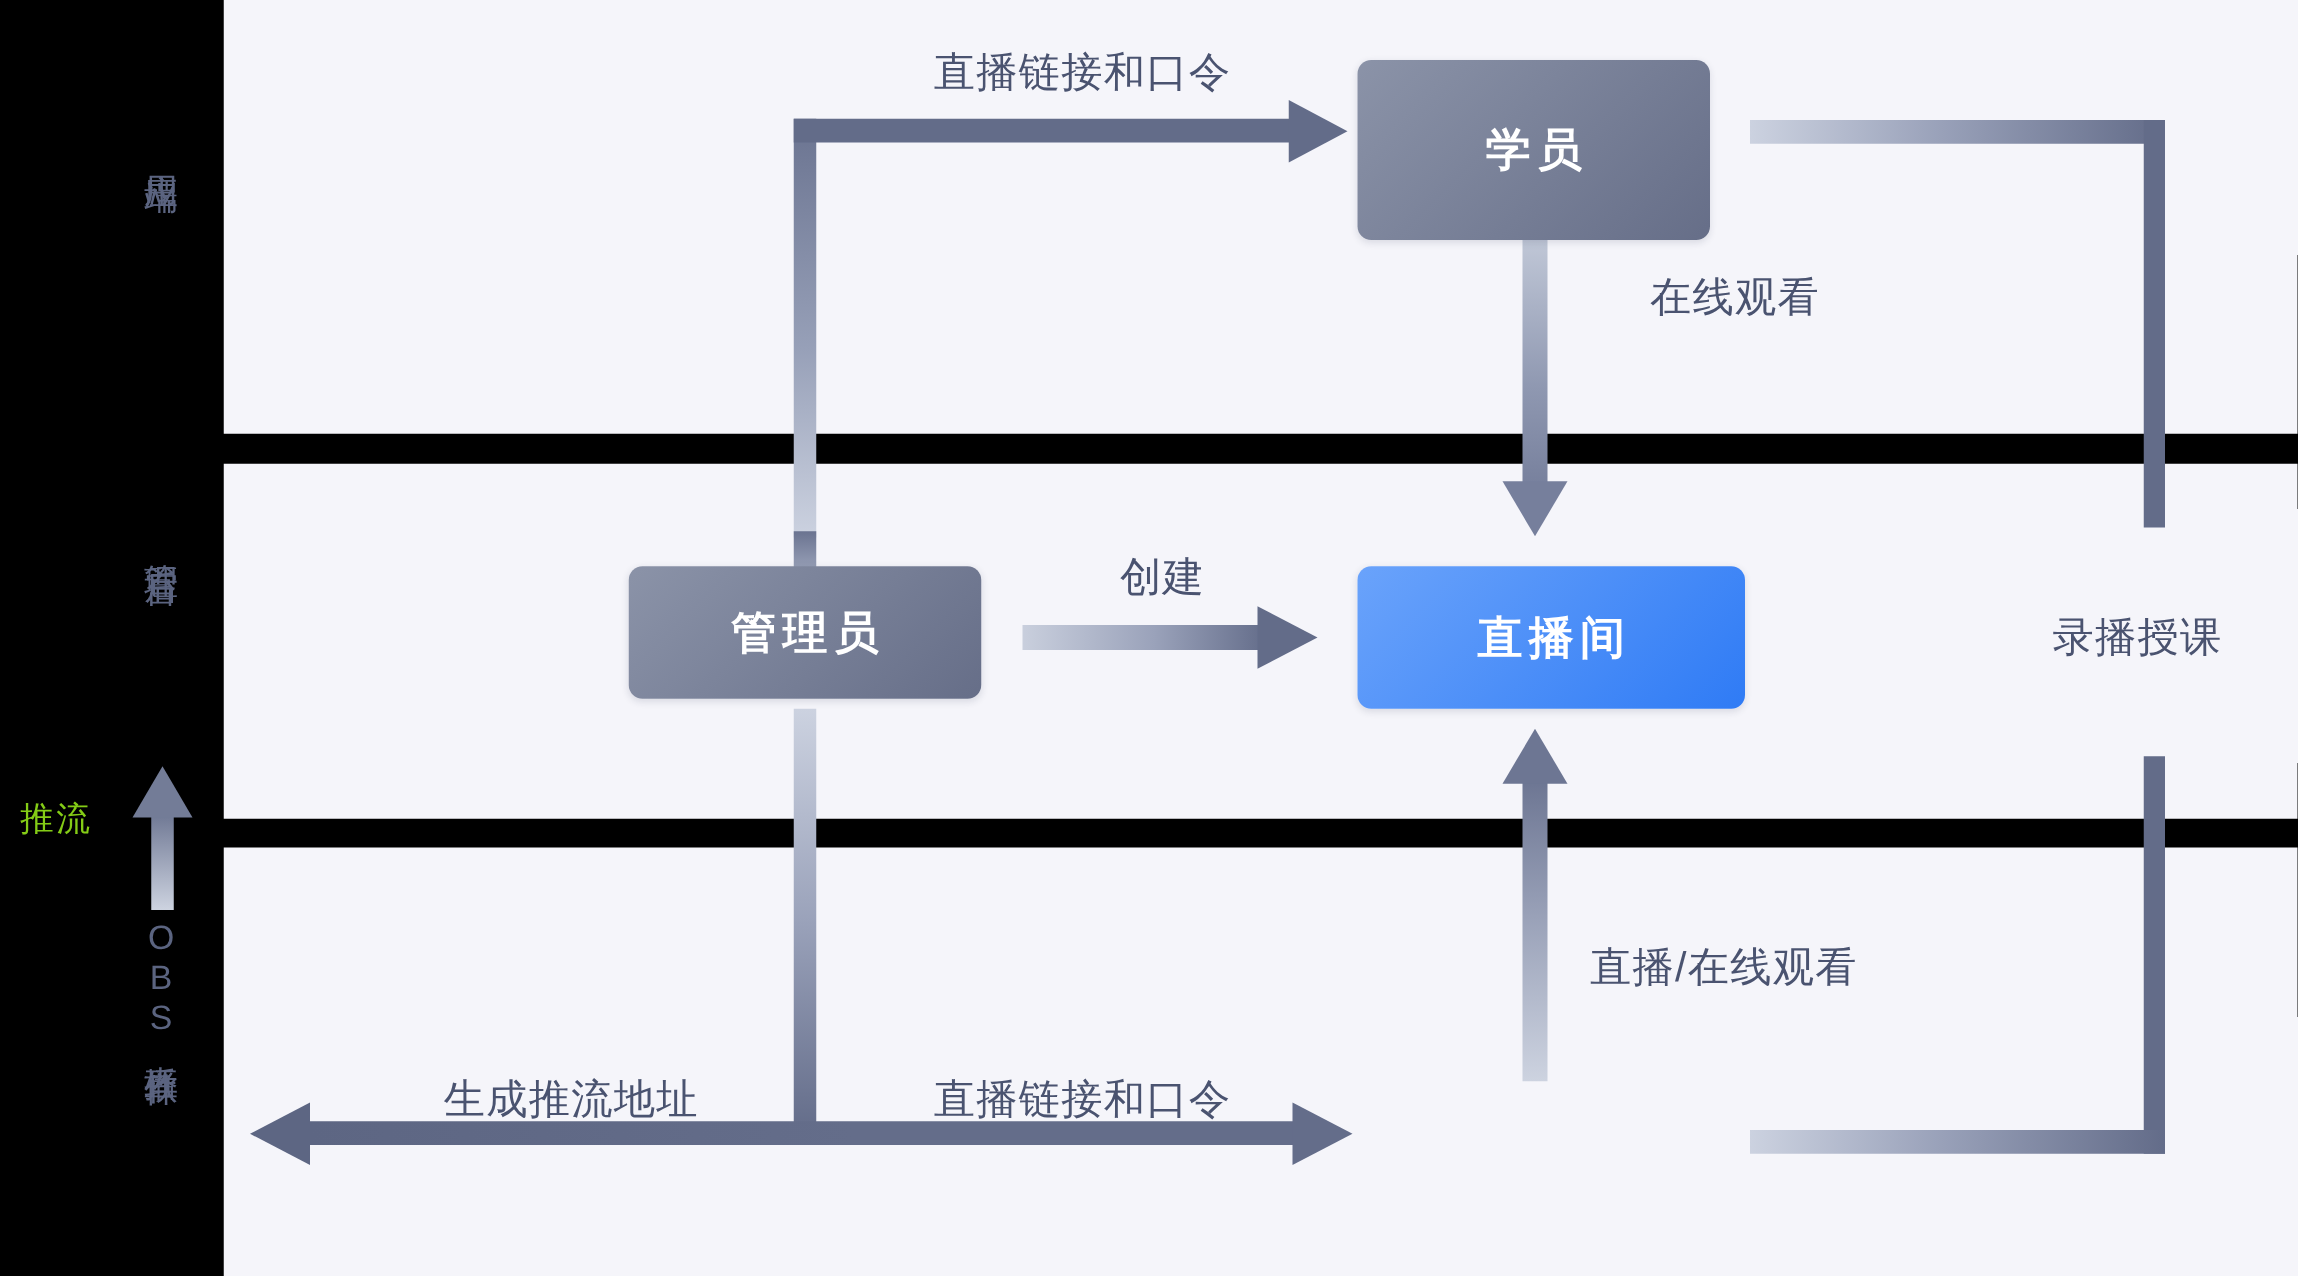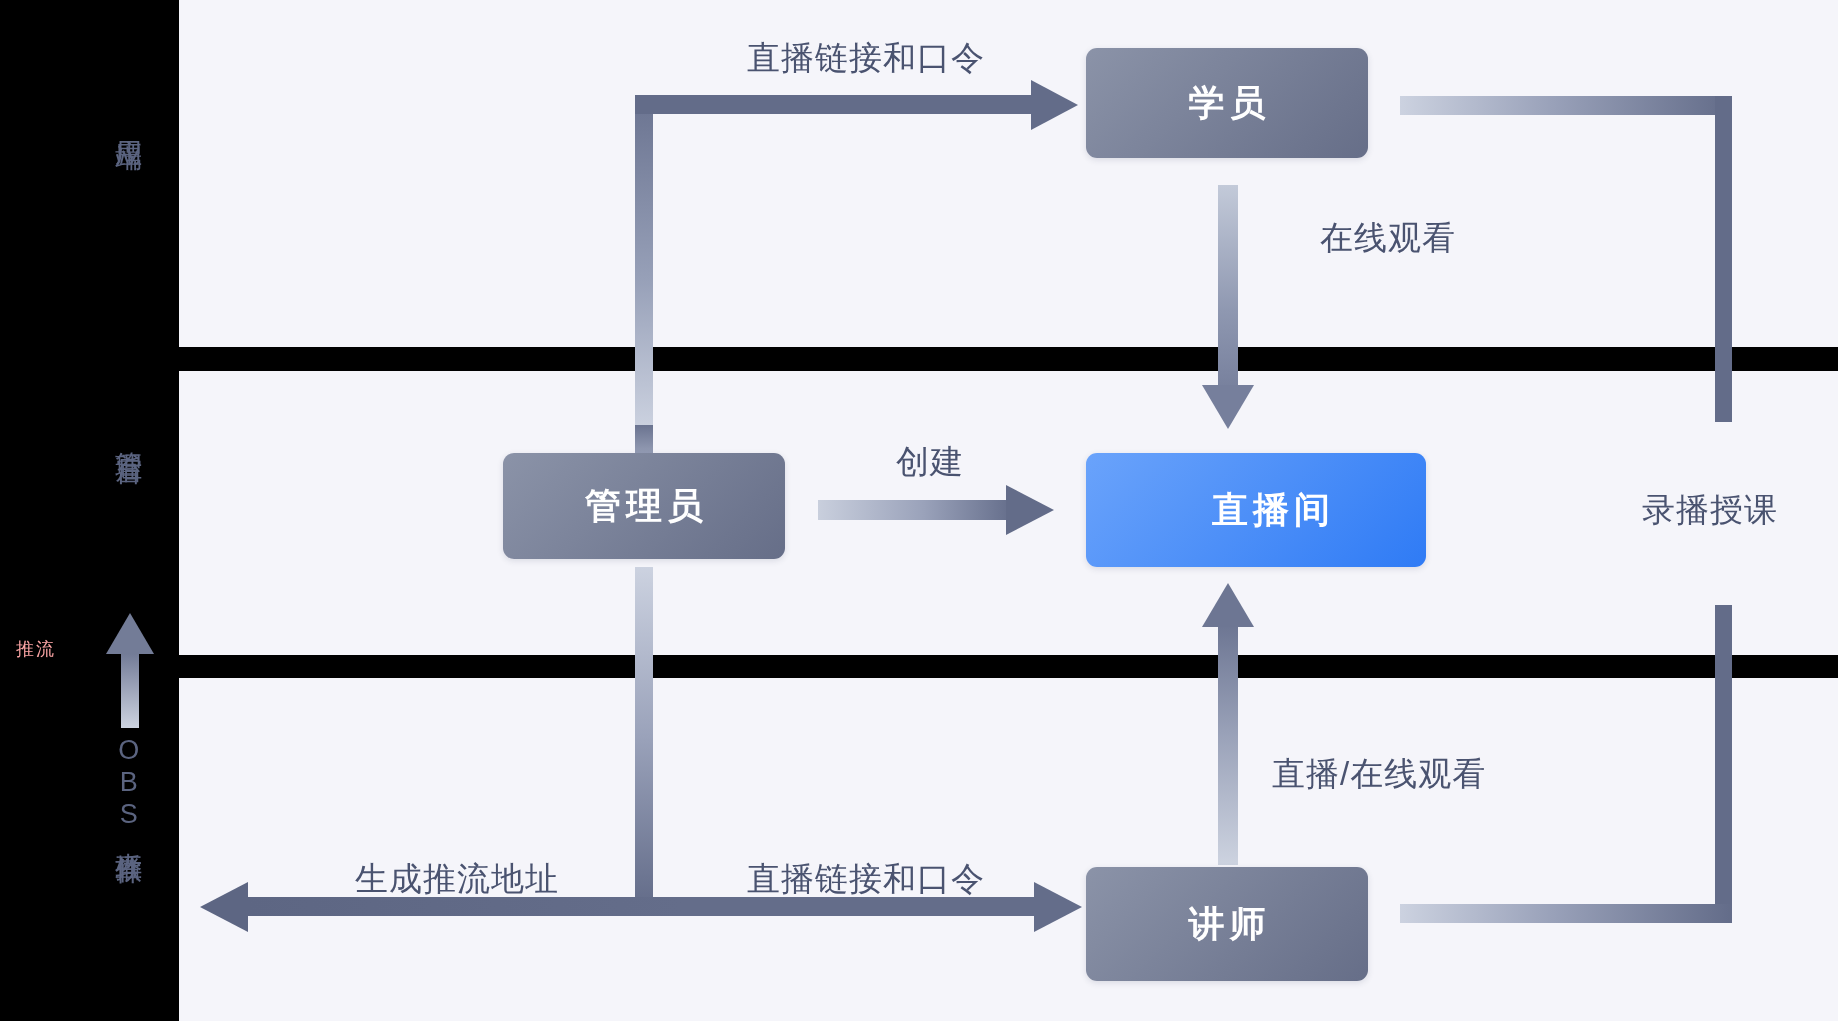--- a/index.html
+++ b/index.html
@@ -46,22 +46,22 @@
     line-height: 1.18;
   }
   .rail-app   { left: 112px; top: 118px; }
   .rail-admin { left: 112px; top: 430px; }
   .rail-obs   { left: 112px; top: 735px; }
 
   .push-label {
     position: absolute;
     left: 16px;
     top: 637px;
-    color: #fca5a5;
-    font-size: 18px;
+    color: #84cc16;
+    font-size: 27px;
     letter-spacing: 2px;
     white-space: nowrap;
   }
 
   
   .push-arrow-shaft {
     position: absolute;
     left: 121px;
     top: 650px;
     width: 18px;
@@ -92,23 +92,23 @@
     text-indent: 5px;
     box-shadow: 0 2px 6px rgba(40,50,80,0.13);
   }
   .node-grey {
     background: linear-gradient(135deg, #8b93a8 0%, #666e88 100%);
   }
   .node-blue {
     background: linear-gradient(135deg, #6aa3fb 0%, #2f7bf5 100%);
   }
 
-  .node-student { left: 1086px; top:  48px; width: 282px; height: 110px; }
+  .node-student { left: 1086px; top:  48px; width: 282px; height: 144px; }
   .node-admin   { left:  503px; top: 453px; width: 282px; height: 106px; }
-  .node-room    { left: 1086px; top: 453px; width: 310px; height: 114px; padding-left: 30px; }
+  .node-room    { left: 1086px; top: 453px; width: 310px; height: 114px; }
   .node-teacher { left: 1086px; top: 867px; width: 282px; height: 114px; }
 
   
   .edge-label {
     position: absolute;
     color: #4a5370;
     font-size: 33px;
     letter-spacing: 1px;
     white-space: nowrap;
   }
@@ -266,15 +266,14 @@
 
   <div class="seg c7-h-top"></div>
   <div class="seg c7-v-top"></div>
   <div class="seg c7-v-bot"></div>
   <div class="seg c7-h-bot"></div>
   <div class="edge-label lbl-chat">录播授课</div>
 
   <div class="node node-grey node-student">学员</div>
   <div class="node node-grey node-admin">管理员</div>
   <div class="node node-blue node-room">直播间</div>
-  <div class="node node-grey node-teacher">讲师</div>
 
 </div>
 
 </body></html>

